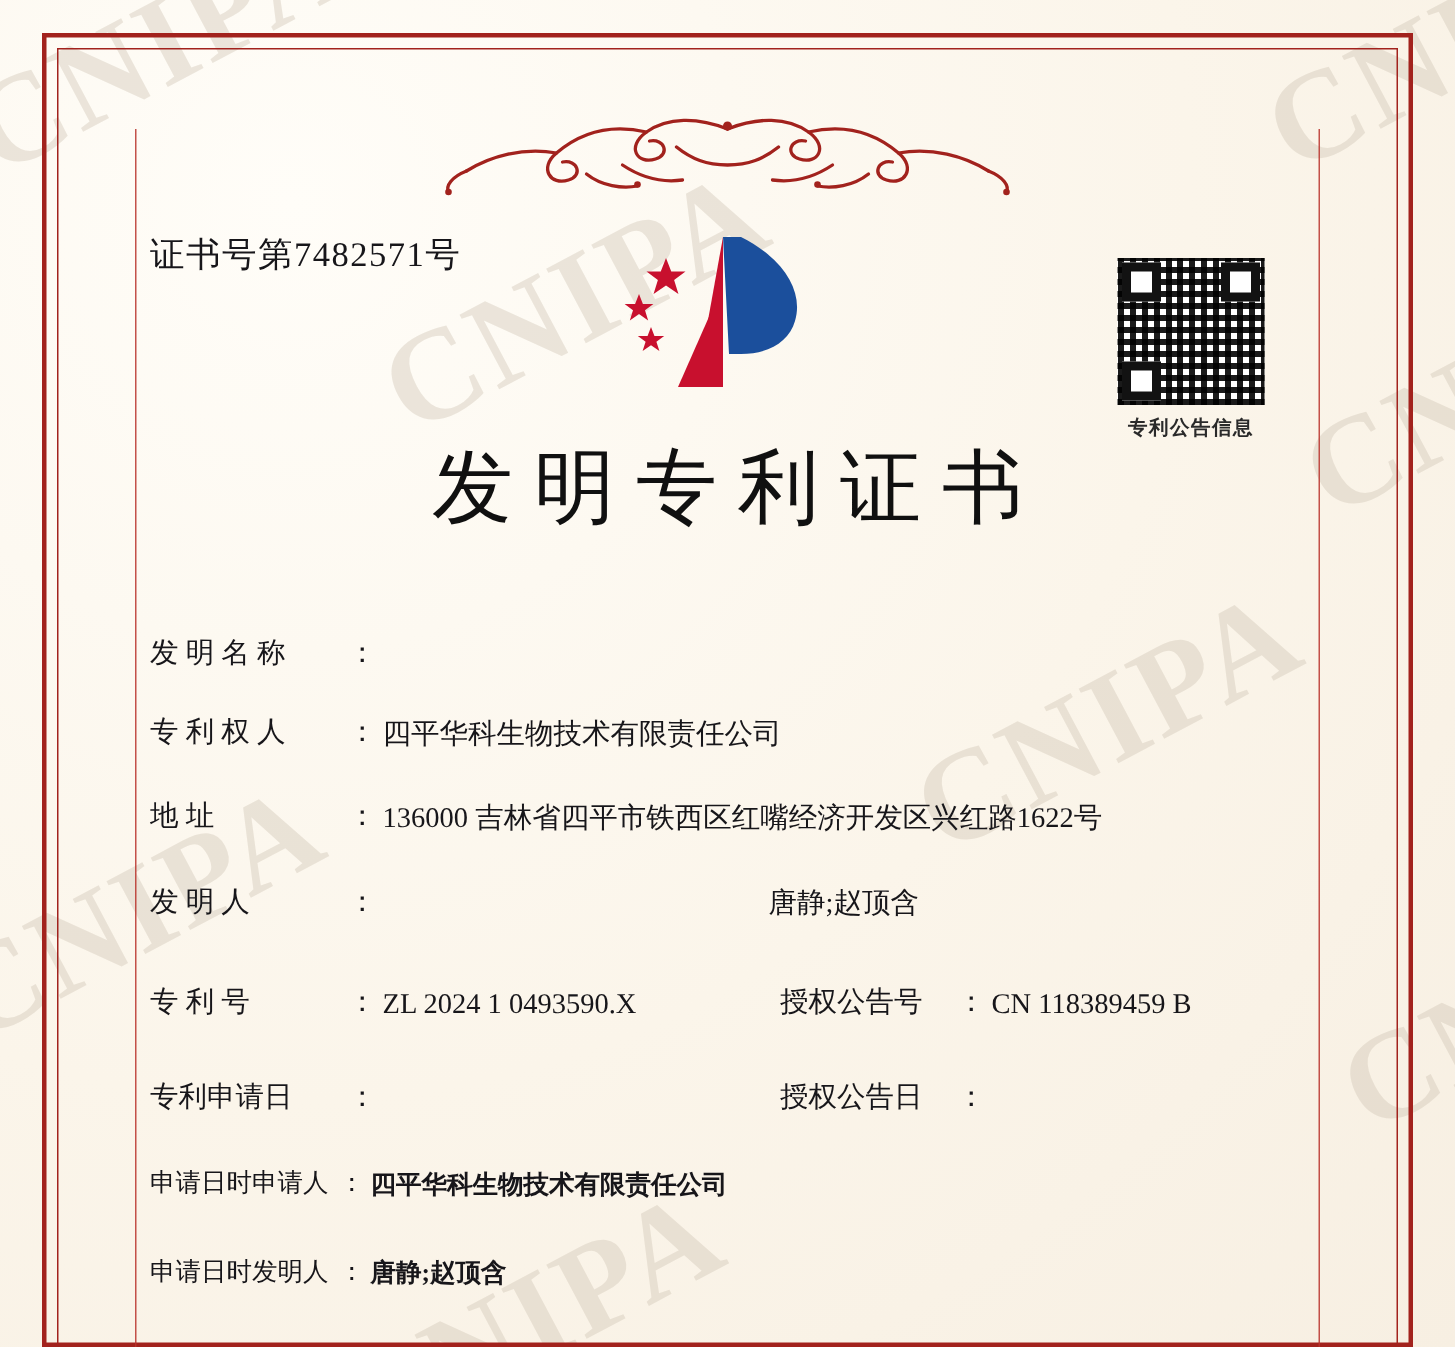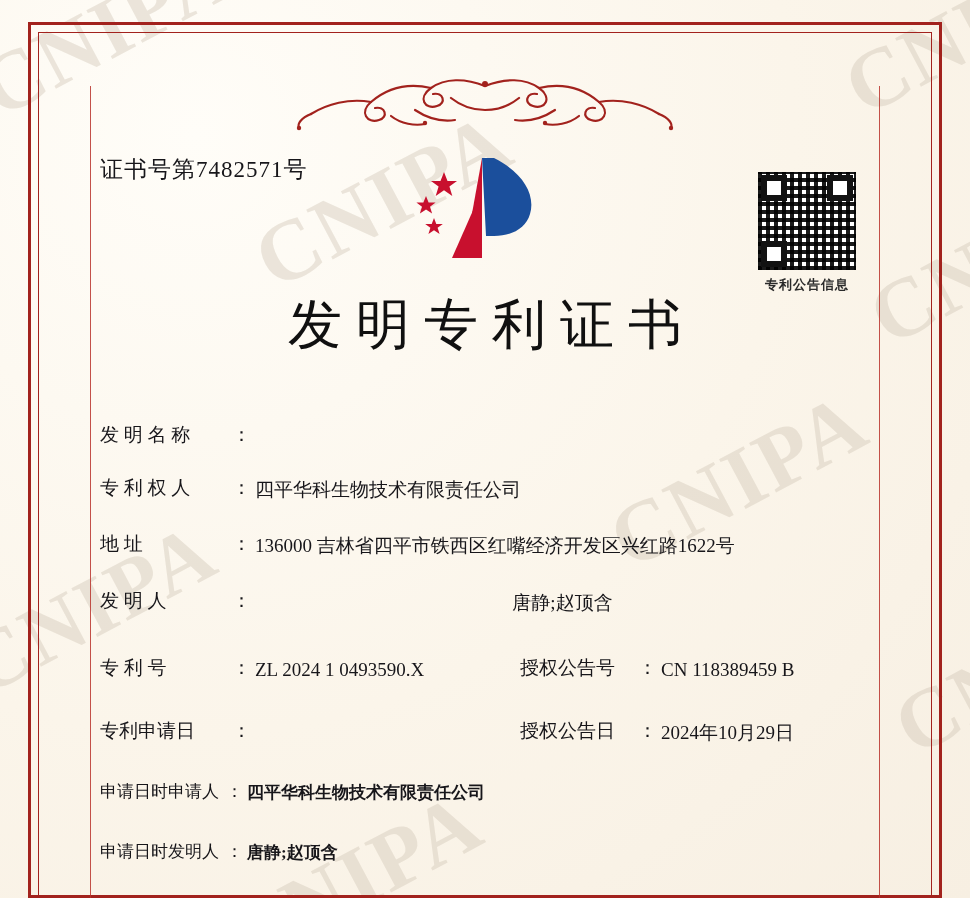--- a/index.html
+++ b/index.html
@@ -112,21 +112,21 @@
     top: 10px;
     transform: translateX(-50%);
     width: 190px;
     height: 120px;
   }
   .emblem svg { display: block; width: 100%; height: 100%; }
 
   
   .qr-block {
     position: absolute;
-    right: 8px;
+    right: 21px;
     top: 32px;
     width: 110px;
     text-align: center;
   }
   .qr-code {
     width: 98px;
     height: 98px;
     margin: 0 auto;
     background:
       repeating-linear-gradient(90deg, #1a1a1a 0 4px, #ffffff 4px 8px),
@@ -325,21 +325,20 @@
       </div>
 
       <div class="frow two-col gap-md">
         <div class="col col-a">
           <span class="flabel tight">专利申请日</span>
           <span class="fcolon">：</span>
         </div>
         <div class="col col-b">
           <span class="flabel tight">授权公告日</span>
           <span class="fcolon">：</span>
-          <span class="fvalue">2024年10月29日</span>
         </div>
       </div>
 
       <div class="frow small-row gap-md">
         <span class="flabel tight">申请日时申请人</span>
         <span class="fcolon">：</span>
         <span class="fvalue bold">四平华科生物技术有限责任公司</span>
       </div>
 
       <div class="frow small-row">

